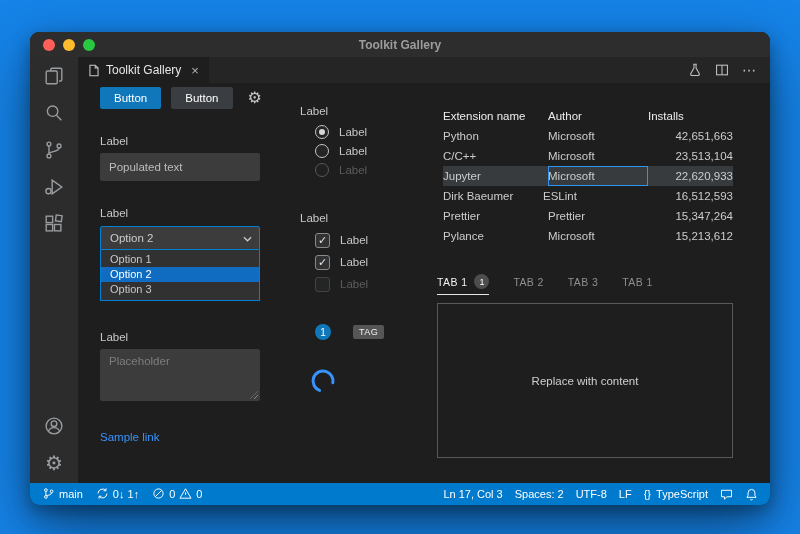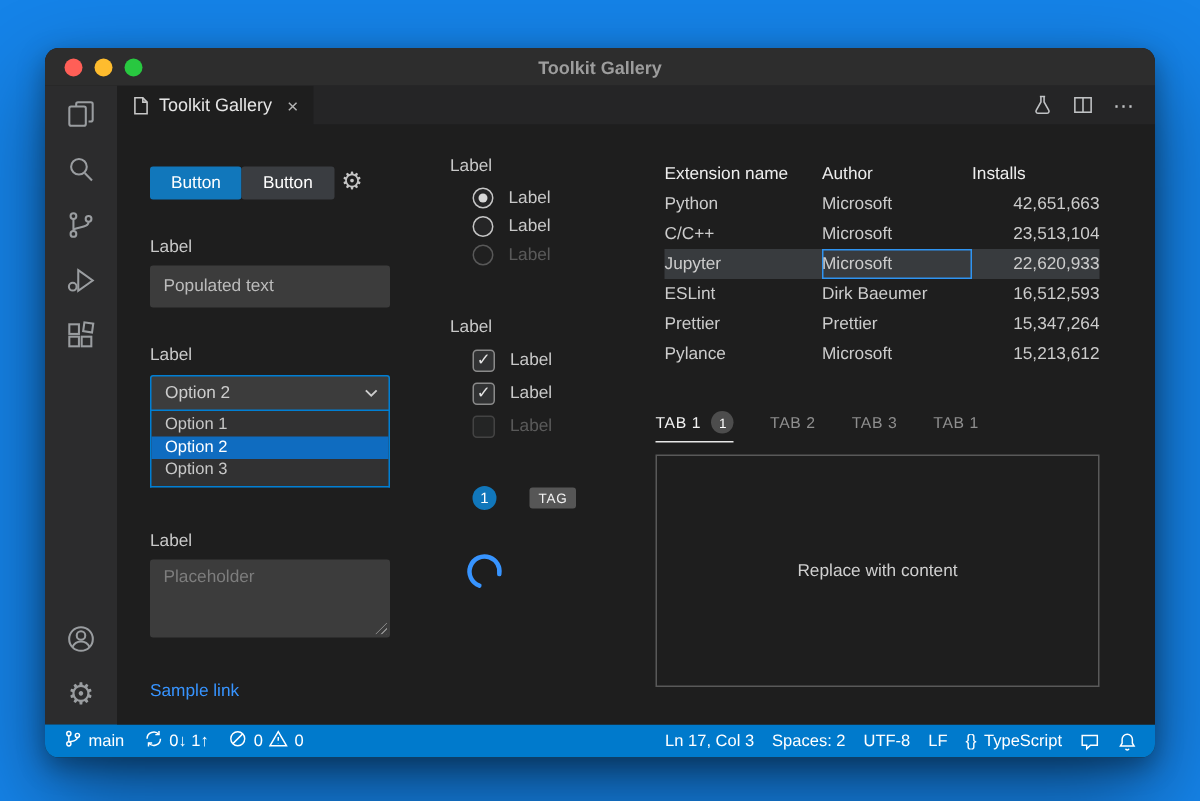--- a/index.html
+++ b/index.html
@@ -32,21 +32,21 @@
   .ta-icon{ display:flex; align-items:center; }
   .ta-icon.ellipsis{ font-size:14px; letter-spacing:1px; }
 
   .editor{ flex:1; background:#1e1e1e; position:relative; }
   .col{ position:absolute; top:0; }
   .col1{ left:22px; width:160px; }
   .col2{ left:222px; width:130px; }
   .col3{ left:359px; width:296px; }
 
   
-  .btn-row{ margin-top:28px; display:flex; align-items:center; gap:0; }
+  .btn-row{ margin-top:4px; display:flex; align-items:center; gap:10px; }
   .btn{ border:none; font-family:"Liberation Sans",sans-serif; font-size:11.5px; color:#fff; padding:5px 14px; border-radius:2px; }
   .btn.primary{ background:#1177bb; }
   .btn.secondary{ background:#3a3d41; }
   .gear-btn{ color:#c5c5c5; font-size:16px; margin-left:5px; line-height:1; }
   .field-label{ font-size:11.5px; color:#c8c8c8; }
   .lbl-1,.lbl-2{ margin-top:26px; }
   .lbl-3{ margin-top:30px; }
   .text-field{ margin-top:6px; width:160px; height:28px; background:#3c3c3c; border-radius:2px; display:flex; align-items:center; padding:0 9px; font-size:11.5px; color:#bcbcbc; }
   .dropdown{ margin-top:7px; width:160px; height:24px; background:#3c3c3c; border:1px solid #007fd4; border-radius:2px 2px 0 0; display:flex; align-items:center; justify-content:space-between; padding:0 7px 0 9px; font-size:11.5px; color:#cccccc; }
   .listbox{ width:160px; background:#313132; border:1px solid #007fd4; border-top:none; padding:2px 0 3px; }
@@ -282,22 +282,22 @@
                     <div class="cell c0">C/C++</div>
                     <div class="cell c1">Microsoft</div>
                     <div class="cell c2">23,513,104</div>
                   </div>
                   <div class="grid-row selected">
                     <div class="cell c0">Jupyter</div>
                     <div class="cell c1 focused">Microsoft</div>
                     <div class="cell c2">22,620,933</div>
                   </div>
                   <div class="grid-row">
+                    <div class="cell c1">Dirk Baeumer</div>
                     <div class="cell c0">ESLint</div>
-                    <div class="cell c1">Dirk Baeumer</div>
                     <div class="cell c2">16,512,593</div>
                   </div>
                   <div class="grid-row">
                     <div class="cell c0">Prettier</div>
                     <div class="cell c1">Prettier</div>
                     <div class="cell c2">15,347,264</div>
                   </div>
                   <div class="grid-row">
                     <div class="cell c0">Pylance</div>
                     <div class="cell c1">Microsoft</div>

